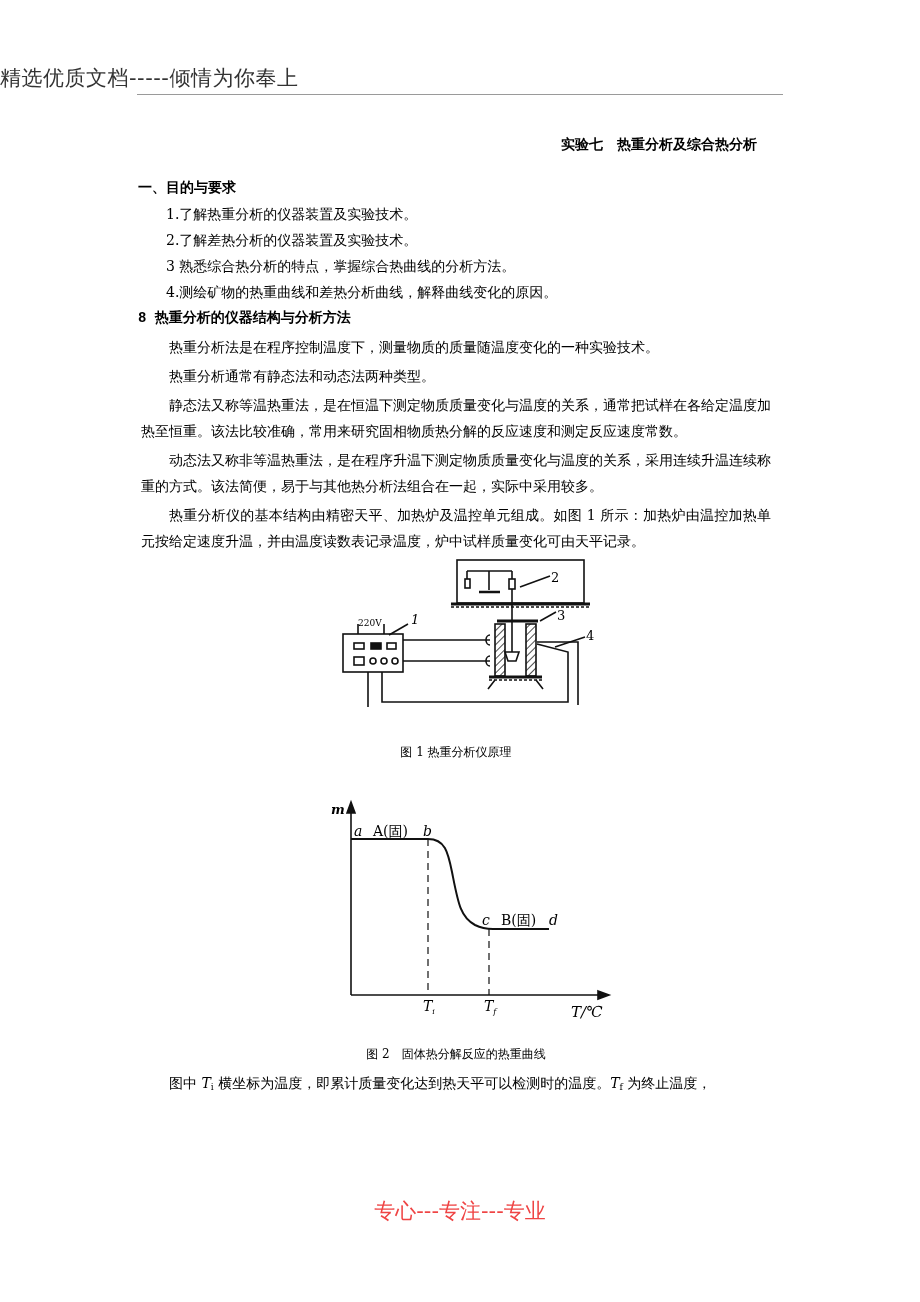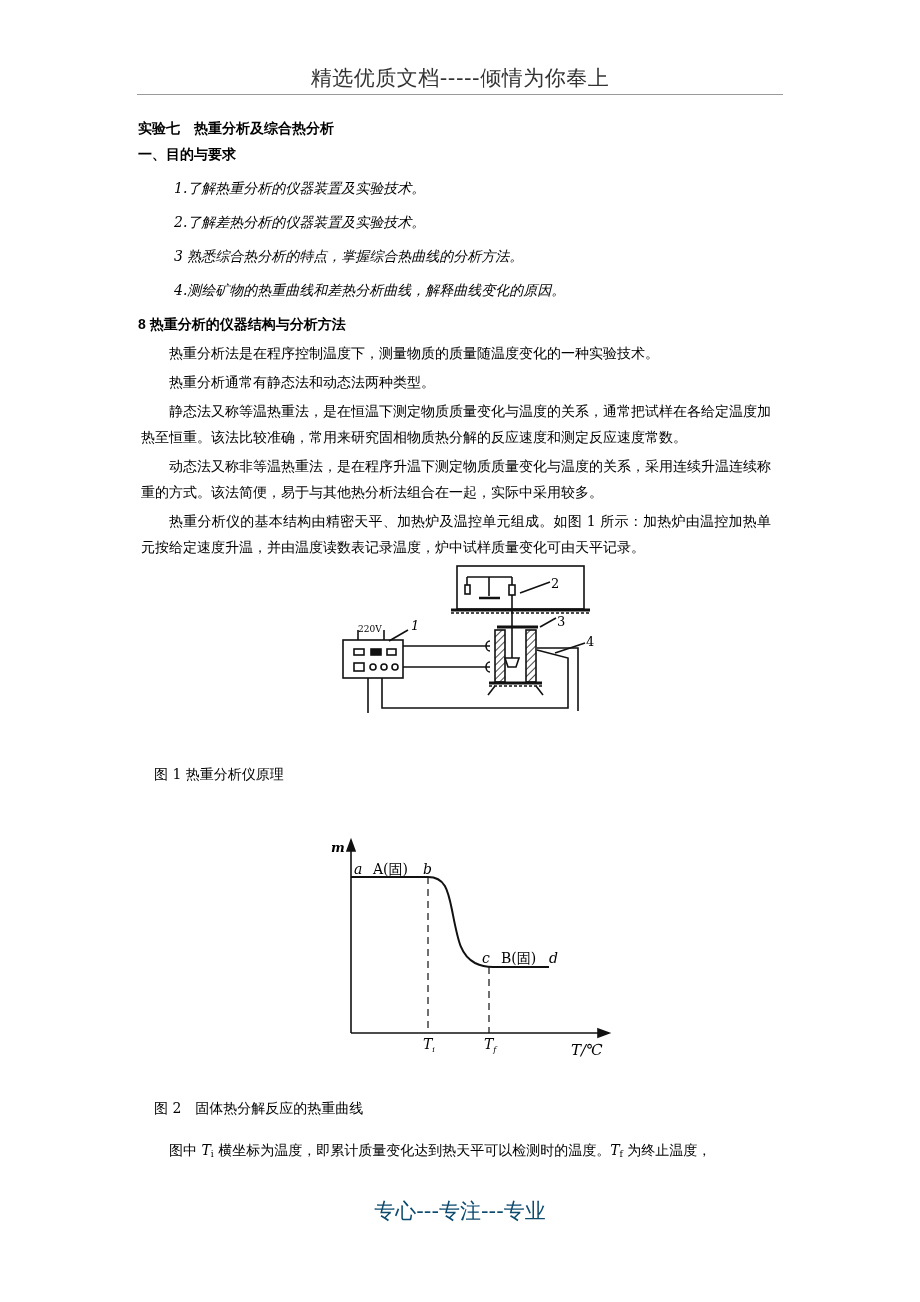--- a/index.html
+++ b/index.html
@@ -2,49 +2,49 @@
 <html><head>
 <meta charset="utf-8">
 <style>
   html, body { margin: 0; padding: 0; background: #ffffff; }
   body {
     width: 920px; height: 1302px; position: relative; overflow: hidden;
     font-family: "DejaVu Serif", "Liberation Serif", serif;
     color: #000;
   }
   .page-header {
-    position: absolute; left: 0; top: 64px; width: 920px; text-align: center;
+    position: absolute; left: 0; top: 64px; width: 920px; text-align: left;
     font-family: "DejaVu Sans", "Liberation Sans", sans-serif;
     font-size: 21px; color: #333; letter-spacing: 0.5px;
   }
   .header-rule {
     position: absolute; left: 137px; top: 94px; width: 646px; height: 0;
     border-top: 1.5px solid #9a9a9a;
   }
   .content {
     position: absolute; left: 138px; top: 115px; width: 636px;
     font-size: 14px; line-height: 26px;
   }
   .doc-title {
-    text-align: left; font-weight: bold; font-size: 14px; margin: 0;
-    font-family: Liberation Sans, sans-serif; height: 26px;
+    text-align: right; font-weight: bold; font-size: 14px; margin: 17px;
+    font-family: Liberation Mono, monospace; height: 26px;
   }
   .section-heading {
     font-weight: bold; margin: 0;
-    font-family: Liberation Sans, sans-serif; font-size: 14px;
+    font-family: Liberation Mono, monospace; font-size: 14px;
   }
   .para { margin: 3px; text-indent: 2em; text-align: justify; }
-  .list-item { margin: 8px; padding-left: 2em; font-style: italic; }
+  .list-item { margin: 0; padding-left: 2em; }
   .figure { position: relative; margin: 0; }
-  .caption { text-align: left; margin: 16px; font-size: 14px; }
+  .caption { text-align: center; margin: 0; font-size: 12px; }
   svg text { font-family: "DejaVu Serif", "Liberation Serif", serif; }
   .page-footer {
     position: absolute; left: 0; top: 1197px; width: 920px; text-align: center;
     font-family: "DejaVu Sans", "Liberation Sans", sans-serif;
-    font-size: 21px; color: #0c4a6e;
+    font-size: 21px; color: #ef4444;
   }
   sub { font-size: 9px; vertical-align: -2px; }
   i { font-style: italic; }
 </style>
 </head>
 <body>
 
 <div class="page-header">精选优质文档-----倾情为你奉上</div>
 <div class="header-rule"></div>
 

